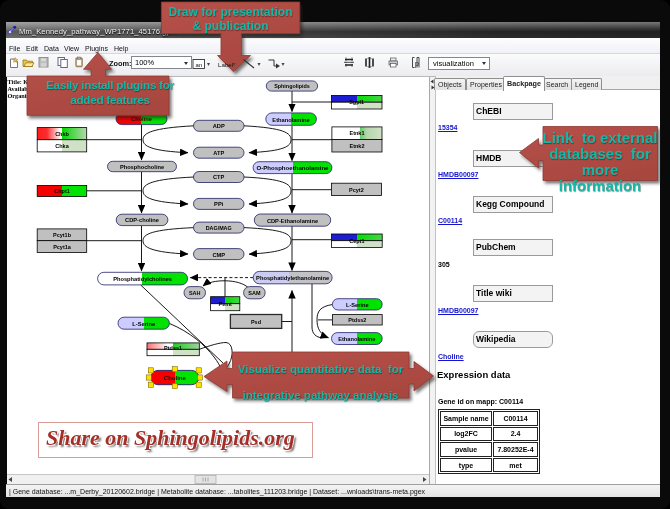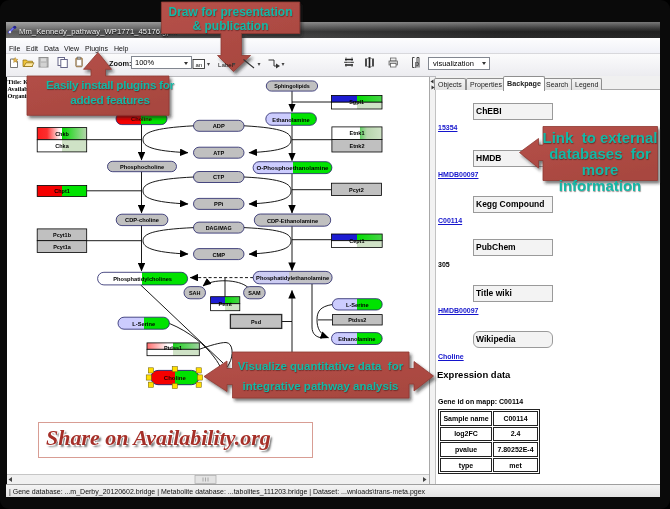--- a/index.html
+++ b/index.html
@@ -67,21 +67,21 @@
   <div class="hbox" style="top:285px;">Title wiki</div>
   <a class="hlink" style="top:307px;">HMDB00097</a>
   <div class="hbox" style="top:331px;border-radius:6px;">Wikipedia</div>
   <a class="hlink" style="top:353px;">Choline</a>
   <div style="position:absolute;left:437px;top:369px;font-size:9.5px;font-weight:bold;color:#000;">Expression data</div>
   <div style="position:absolute;left:438px;top:398px;font-size:7px;font-weight:bold;color:#000;">Gene id on mapp: C00114</div>
   <div id="statusbar">
       <span>| Gene database: ...m_Derby_20120602.bridge | Metabolite database: ...tabolites_111203.bridge | Dataset: ...wnloads\trans-meta.pgex</span>
     </div>
   <div id="banner">
-      <span>Share on Availability.org</span>
+      <span>Share on Sphingolipids.org</span>
     </div>
   <svg id="pathway" style="left:7px;top:77px;" width="423" height="397" viewBox="7 77 423 397">
     <defs>
       <marker id="ah" markerWidth="8.5" markerHeight="7.5" refX="8" refY="3.75" orient="auto" markerUnits="userSpaceOnUse">
           <path d="M0,0 L8.5,3.75 L0,7.5 Z" fill="#000"></path>
         </marker>
       <linearGradient id="rg" x1="0" y1="0" x2="1" y2="0">
           <stop offset="0.5" stop-color="#f50000"></stop>
           <stop offset="0.5" stop-color="#00e300"></stop>
         </linearGradient>
@@ -369,14 +369,14 @@
     <tr>
           <td>type</td>
           <td>met</td>
         </tr>
   </tbody>
     </table>
   <style>#xtable td{border:1px solid #222;font-size:7px;font-weight:bold;text-align:center;height:14.6px;padding:0;font-family:"Liberation Sans",sans-serif;}</style>
   <div class="callout-text" style="left:161px;top:4.5px;width:139px;font-size:12px;line-height:14px;">Draw for presentation<br>&amp; publication</div>
   <div class="callout-text" style="left:27px;top:78px;width:166px;font-size:11.8px;letter-spacing:-0.3px;line-height:15px;">Easily install plugins for<br>added features</div>
   <div class="callout-text" style="left:542px;top:130px;width:116px;font-size:15px;line-height:16px;">Link&nbsp; to external<br>databases&nbsp; for<br>more information</div>
-  <div class="callout-text" style="left:232px;top:355.5px;width:177px;font-size:11.5px;line-height:20px;">Visualize quantitative data&nbsp; for<br>integrative pathway analysis</div>
+  <div class="callout-text" style="left:232px;top:355.5px;width:177px;font-size:11.5px;line-height:26px;">Visualize quantitative data&nbsp; for<br>integrative pathway analysis</div>
 </div>
 
 </body></html>

